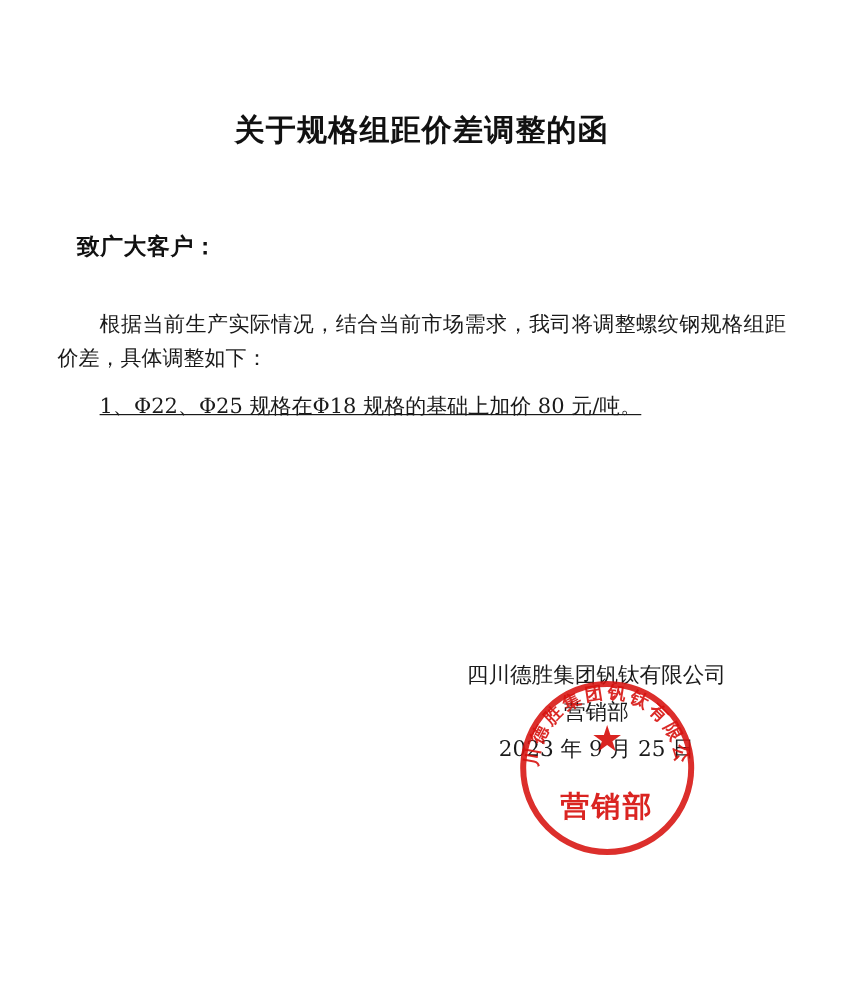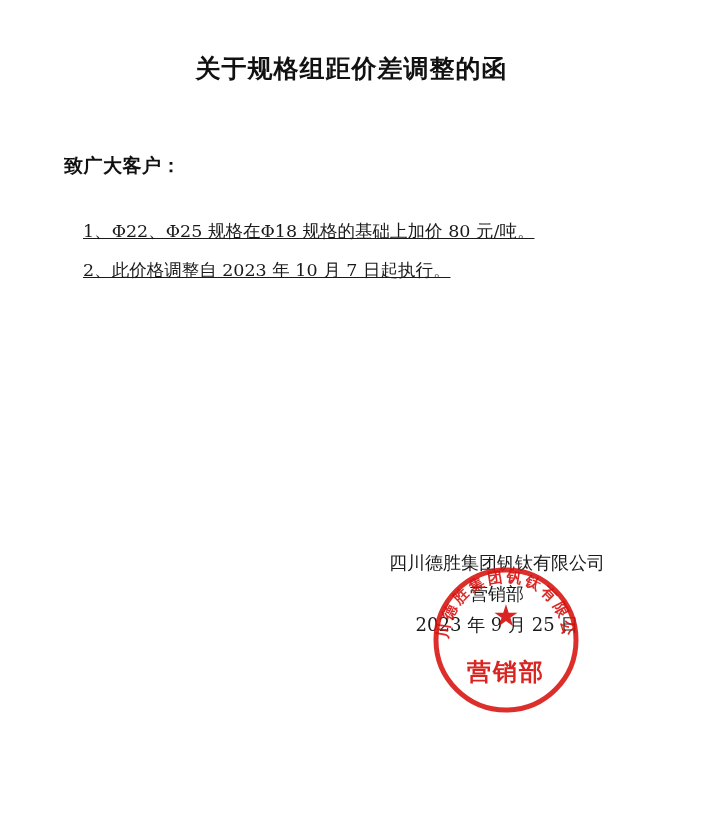--- a/index.html
+++ b/index.html
@@ -16,21 +16,21 @@
   }
   .page {
     position: relative;
     width: 703px;
     height: 825px;
     box-sizing: border-box;
     padding: 0 48px;
   }
   .doc-title {
     margin: 0;
-    padding-top: 52px;
+    padding-top: 92px;
     text-align: center;
     font-size: 25px;
     font-weight: bold;
     letter-spacing: 1px;
     color: #111111;
   }
   .salutation {
     margin: 16px;
     padding-top: 52px;
     font-size: 19px;
@@ -88,22 +88,22 @@
 </head>
 <body>
 
 <div class="page">
 
   <h1 class="doc-title">关于规格组距价差调整的函</h1>
 
   <p class="salutation">致广大客户：</p>
 
   <div class="body-block">
+    <p class="para indent">根据当前生产实际情况，结合当前市场需求，我司将调整螺纹钢规格组距价差，具体调整如下：</p>
     <p class="para item">1、Φ22、Φ25 规格在Φ18 规格的基础上加价 80 元/吨。</p>
-    <p class="para item">2、此价格调整自 2023 年 10 月 7 日起执行。</p>
   </div>
 
   <div class="signature-block">
     <div>四川德胜集团钒钛有限公司</div>
     <div>营销部</div>
     <div>2023 年 9 月 25 日</div>
   </div>
 
   <div class="stamp">
     <svg viewBox="0 0 156 156" xmlns="http://www.w3.org/2000/svg">

